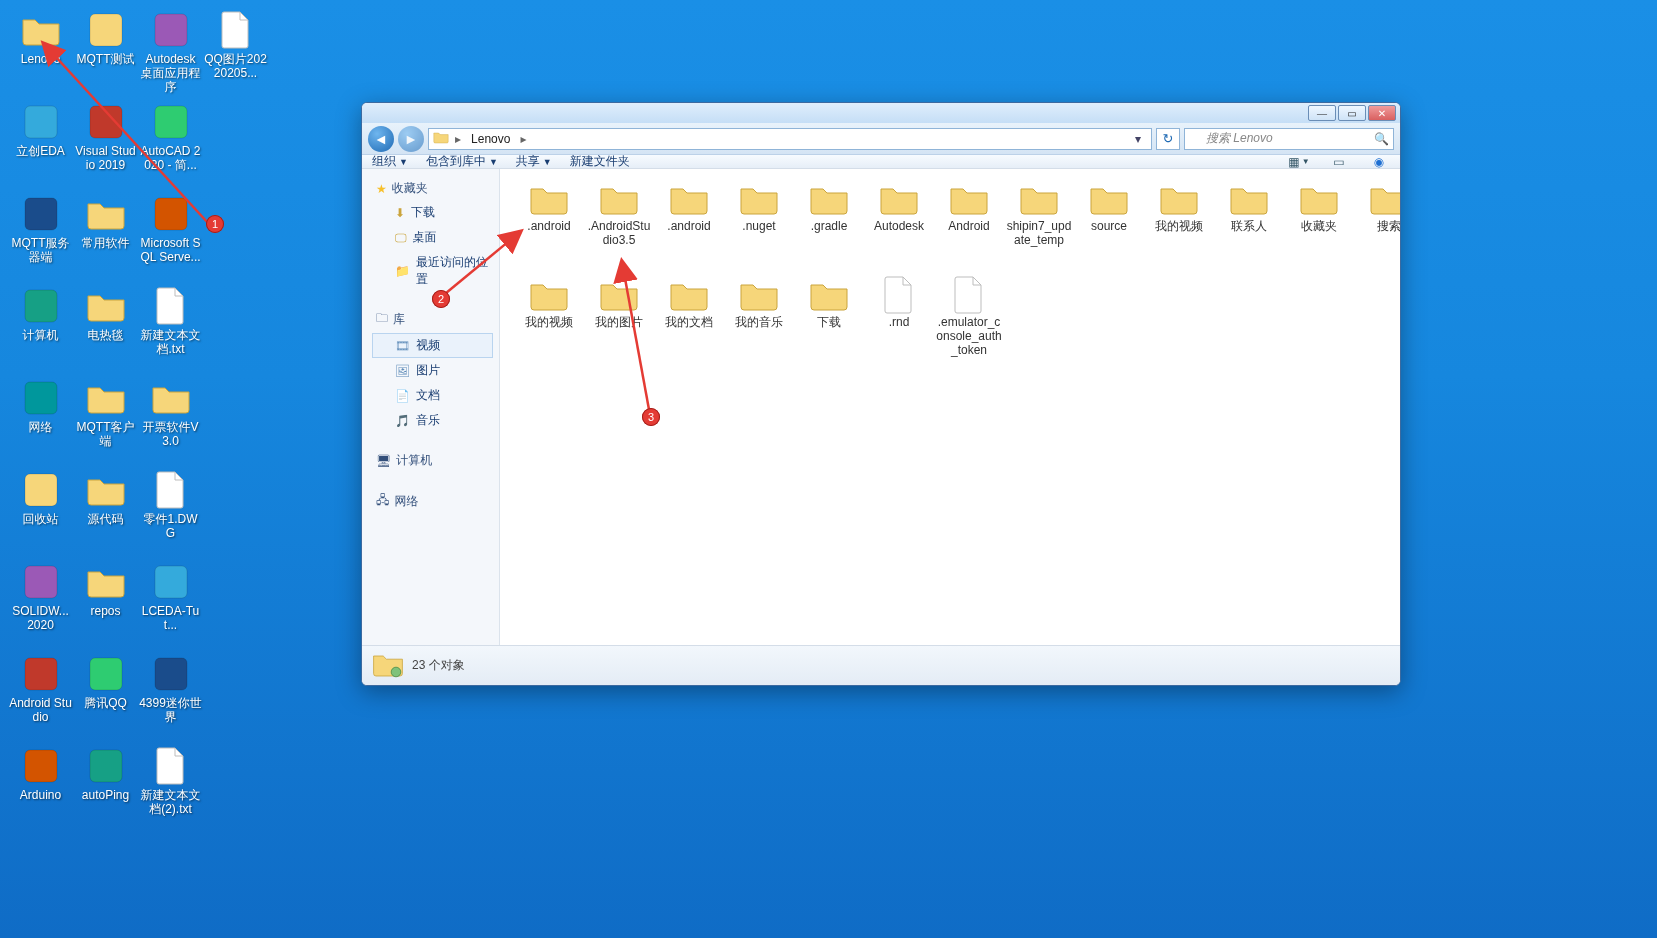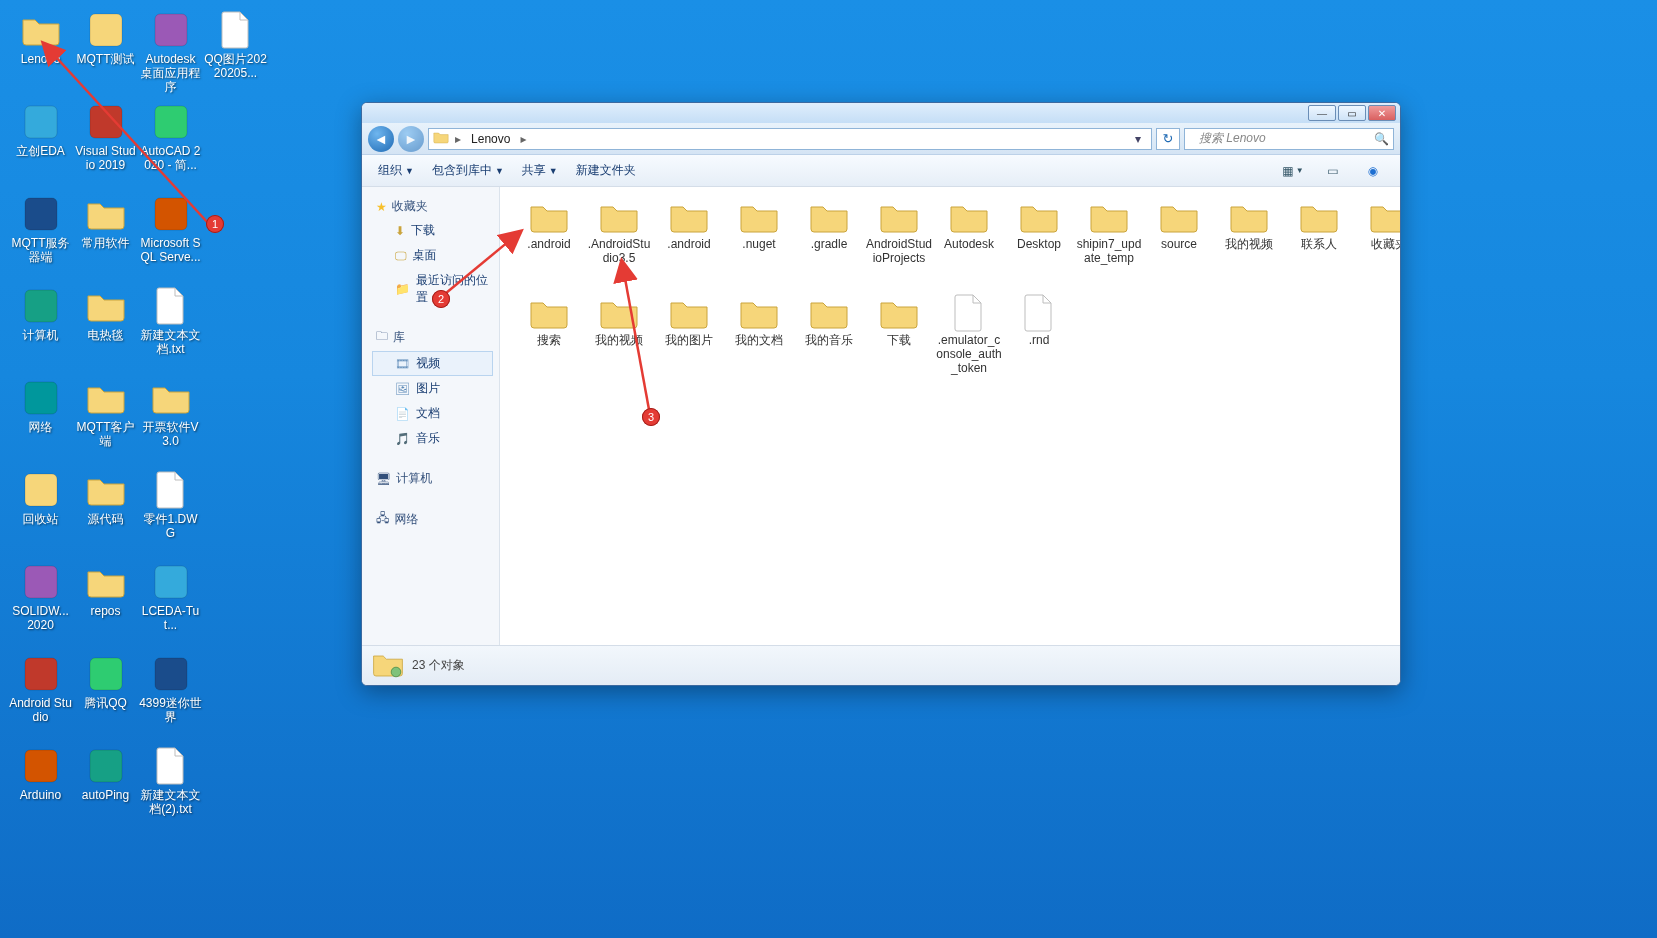--- a/index.html
+++ b/index.html
@@ -22,23 +22,23 @@
   .titlebar { height: 20px; background: linear-gradient(180deg,#dfeefc,#c5def6); display:flex; justify-content:flex-end; align-items:center; padding-right:4px; }
   .win-btn { width:28px; height:16px; margin-left:2px; border:1px solid #6a8db6; border-radius:2px; background:linear-gradient(180deg,#eef7ff,#cfe3f7); display:flex; align-items:center; justify-content:center; font-size:10px; font-family:Verdana; cursor:default;}
   .win-btn.close{ background:linear-gradient(180deg,#f09c9c,#d96060); color:#fff;}
   .navbar { height:32px; background:linear-gradient(180deg,#e8f2fb,#d4e4f4); display:flex; align-items:center; padding:0 6px; gap:4px; border-bottom:1px solid #bcd1e8;}
   .nav-round{ width:26px; height:26px; border-radius:50%; background:radial-gradient(circle at 35% 30%,#6fb6ef,#1f6ab4); display:flex; align-items:center; justify-content:center; color:#fff; font-size:14px; }
   .addressbar{ flex:1; height:22px; background:#fff; border:1px solid #8fb4d8; display:flex; align-items:center; padding:0 4px; gap:4px;}
   .addressbar .crumb{ display:flex; align-items:center; height:100%; padding:0 4px; cursor:default;}
   .addressbar .sep{ color:#666; padding:0 2px;}
   .addr-drop{ width:18px; text-align:center; color:#446; }
   .refresh{ width:24px; height:22px; border:1px solid #8fb4d8; background:#fff; display:flex; align-items:center; justify-content:center; color:#1f6ab4; font-size:13px;}
-  .searchbox{ width:210px; height:22px; border:1px solid #8fb4d8; background:#fff; display:flex; align-items:center; padding:0 14px; color:#888; font-style:italic; position:relative;}
+  .searchbox{ width:210px; height:22px; border:1px solid #8fb4d8; background:#fff; display:flex; align-items:center; padding:0 21px; color:#888; font-style:italic; position:relative;}
   .searchbox .mag{ position:absolute; right:4px; color:#5e8bb8; font-style:normal;}
-  .toolbar{ height:32px; background:linear-gradient(180deg,#f7fbff,#e6eef7); border-bottom:1px solid #d4dde8; display:flex; align-items:center; padding:0 16px; gap:18px;text-align:center;}
+  .toolbar{ height:14px; background:linear-gradient(180deg,#f7fbff,#e6eef7); border-bottom:1px solid #d4dde8; display:flex; align-items:center; padding:0 10px; gap:18px;text-align:center;}
   .toolbar .tbtn{ color:#1a3e72; cursor:default; display:flex; align-items:center; gap:3px;}
   .toolbar .tbtn .dd{ font-size:9px; color:#1a3e72;}
   .toolbar .spacer{ flex:1;}
   .toolbar .ibtn{ width:22px; height:22px; display:flex; align-items:center; justify-content:center; color:#356; }
   .body{ flex:1; display:flex; min-height:0;}
   .sidebar{ width:138px; background:#f4f7fb; border-right:1px solid #dbe3ec; padding-top:4px;}
   .sb-group{ padding:4px 6px 2px 10px; }
   .sb-title{ display:flex; align-items:center; gap:5px; padding:3px 4px; color:#324f7a; font-size:12px;}
   .sb-title .star{ color:#f7c02b; }
   .sb-item{ display:flex; align-items:center; gap:6px; padding:3px 4px 3px 22px; color:#1a3e72; cursor:default; border:1px solid transparent;}
@@ -455,37 +455,29 @@
               </svg>
             </div>
             <div class="flabel">.gradle</div>
           </div>
           <div class="fitem">
             <div class="ficon">
               <svg class="folder-svg" viewBox="0 0 40 32">
                 <path d="M2 6h12l4 4h20v18a3 3 0 0 1-3 3H5a3 3 0 0 1-3-3z" fill="#f6d67a" stroke="#caa43c"></path>
               </svg>
             </div>
-            <div class="flabel">AndroidStudioProjects</div>
-          </div>
-          <div class="fitem">
-            <div class="ficon">
-              <svg class="folder-svg" viewBox="0 0 40 32">
-                <path d="M2 6h12l4 4h20v18a3 3 0 0 1-3 3H5a3 3 0 0 1-3-3z" fill="#f6d67a" stroke="#caa43c"></path>
-              </svg>
-            </div>
             <div class="flabel">Autodesk</div>
           </div>
           <div class="fitem">
             <div class="ficon">
               <svg class="folder-svg" viewBox="0 0 40 32">
                 <path d="M2 6h12l4 4h20v18a3 3 0 0 1-3 3H5a3 3 0 0 1-3-3z" fill="#f6d67a" stroke="#caa43c"></path>
               </svg>
             </div>
-            <div class="flabel">Desktop</div>
+            <div class="flabel">Android</div>
           </div>
           <div class="fitem">
             <div class="ficon">
               <svg class="folder-svg" viewBox="0 0 40 32">
                 <path d="M2 6h12l4 4h20v18a3 3 0 0 1-3 3H5a3 3 0 0 1-3-3z" fill="#f6d67a" stroke="#caa43c"></path>
               </svg>
             </div>
             <div class="flabel">shipin7_update_temp</div>
           </div>
           <div class="fitem">
@@ -568,30 +560,30 @@
             </div>
             <div class="flabel">下载</div>
           </div>
           <div class="fitem">
             <div class="ficon">
               <svg class="file-svg" viewBox="0 0 30 38">
                 <path d="M3 1h16l8 8v26a2 2 0 0 1-2 2H3a2 2 0 0 1-2-2V3a2 2 0 0 1 2-2z" fill="#fff" stroke="#bdbdbd"></path>
                 <path d="M19 1v8h8" fill="none" stroke="#bdbdbd"></path>
               </svg>
             </div>
-            <div class="flabel">.emulator_console_auth_token</div>
+            <div class="flabel">.rnd</div>
           </div>
           <div class="fitem">
             <div class="ficon">
               <svg class="file-svg" viewBox="0 0 30 38">
                 <path d="M3 1h16l8 8v26a2 2 0 0 1-2 2H3a2 2 0 0 1-2-2V3a2 2 0 0 1 2-2z" fill="#fff" stroke="#bdbdbd"></path>
                 <path d="M19 1v8h8" fill="none" stroke="#bdbdbd"></path>
               </svg>
             </div>
-            <div class="flabel">.rnd</div>
+            <div class="flabel">.emulator_console_auth_token</div>
           </div>
         </div>
     </div>
   </div>
 
   <div class="statusbar">
     <span class="sic">
       <svg width="32" height="28" viewBox="0 0 40 32">
           <path d="M2 6h12l4 4h20v18a3 3 0 0 1-3 3H5a3 3 0 0 1-3-3z" fill="#f6d67a" stroke="#caa43c"></path>
           <circle cx="30" cy="26" r="6" fill="#7fc27a" stroke="#4b8b46"></circle>

